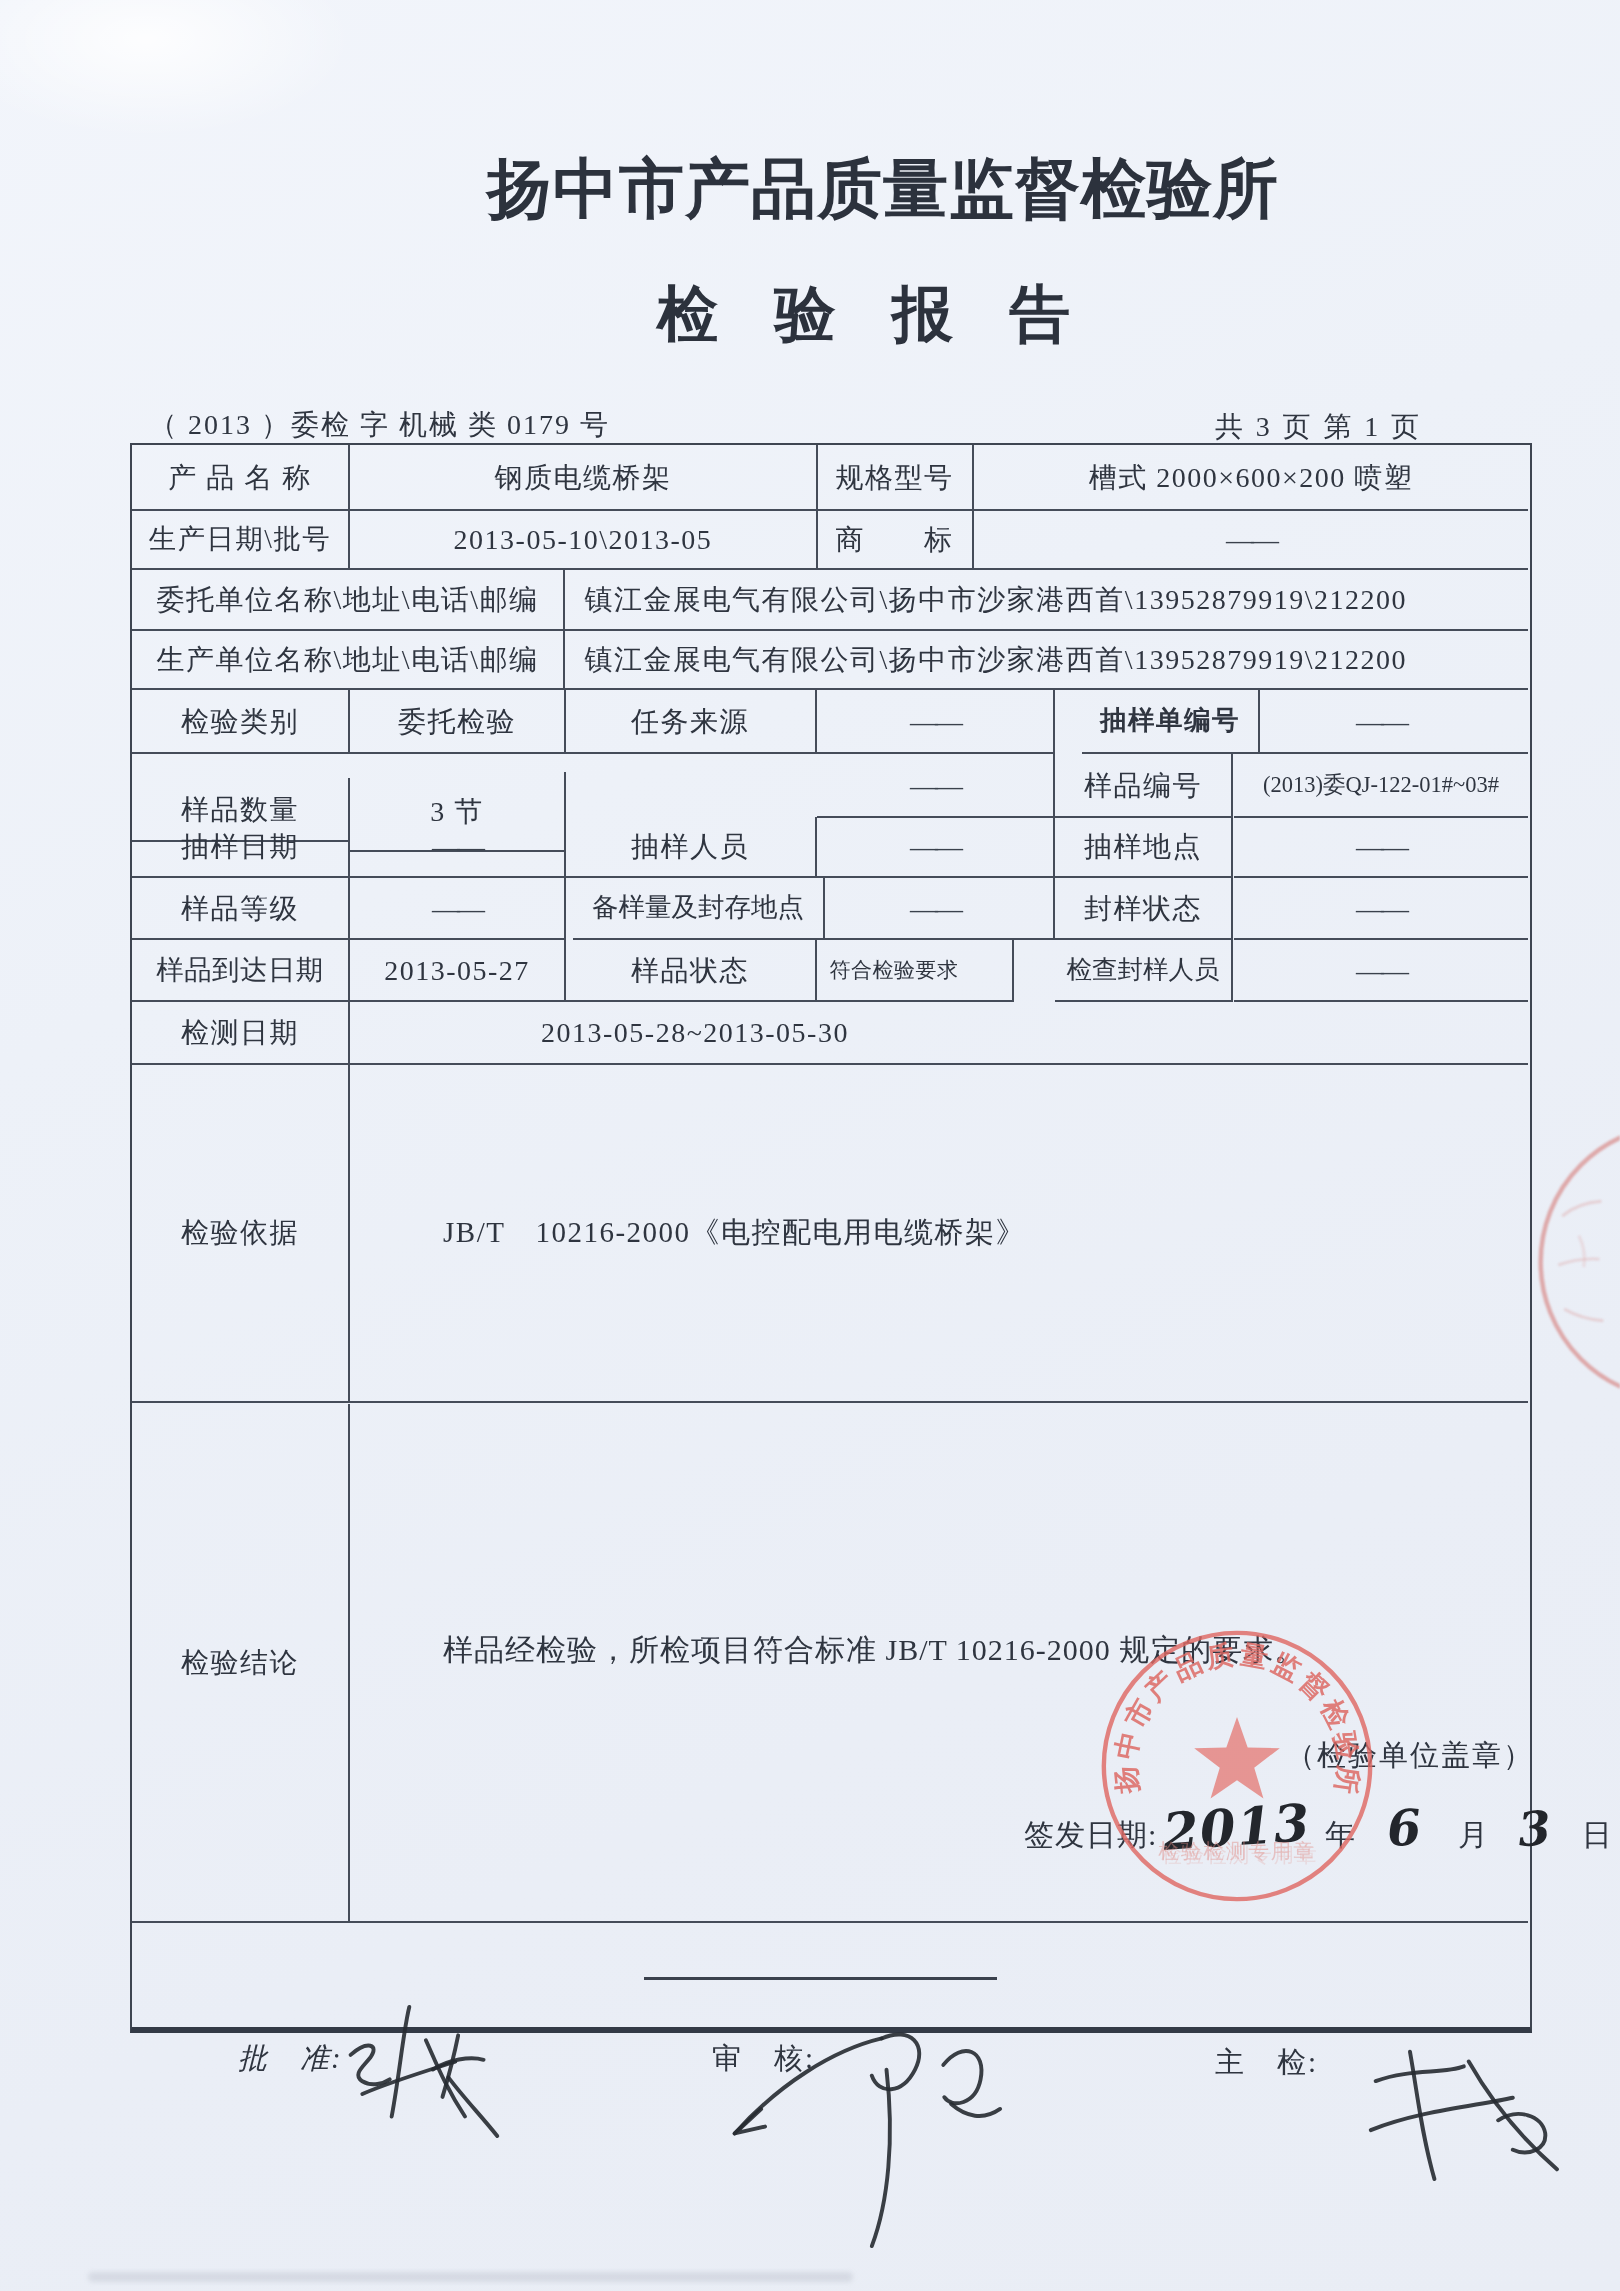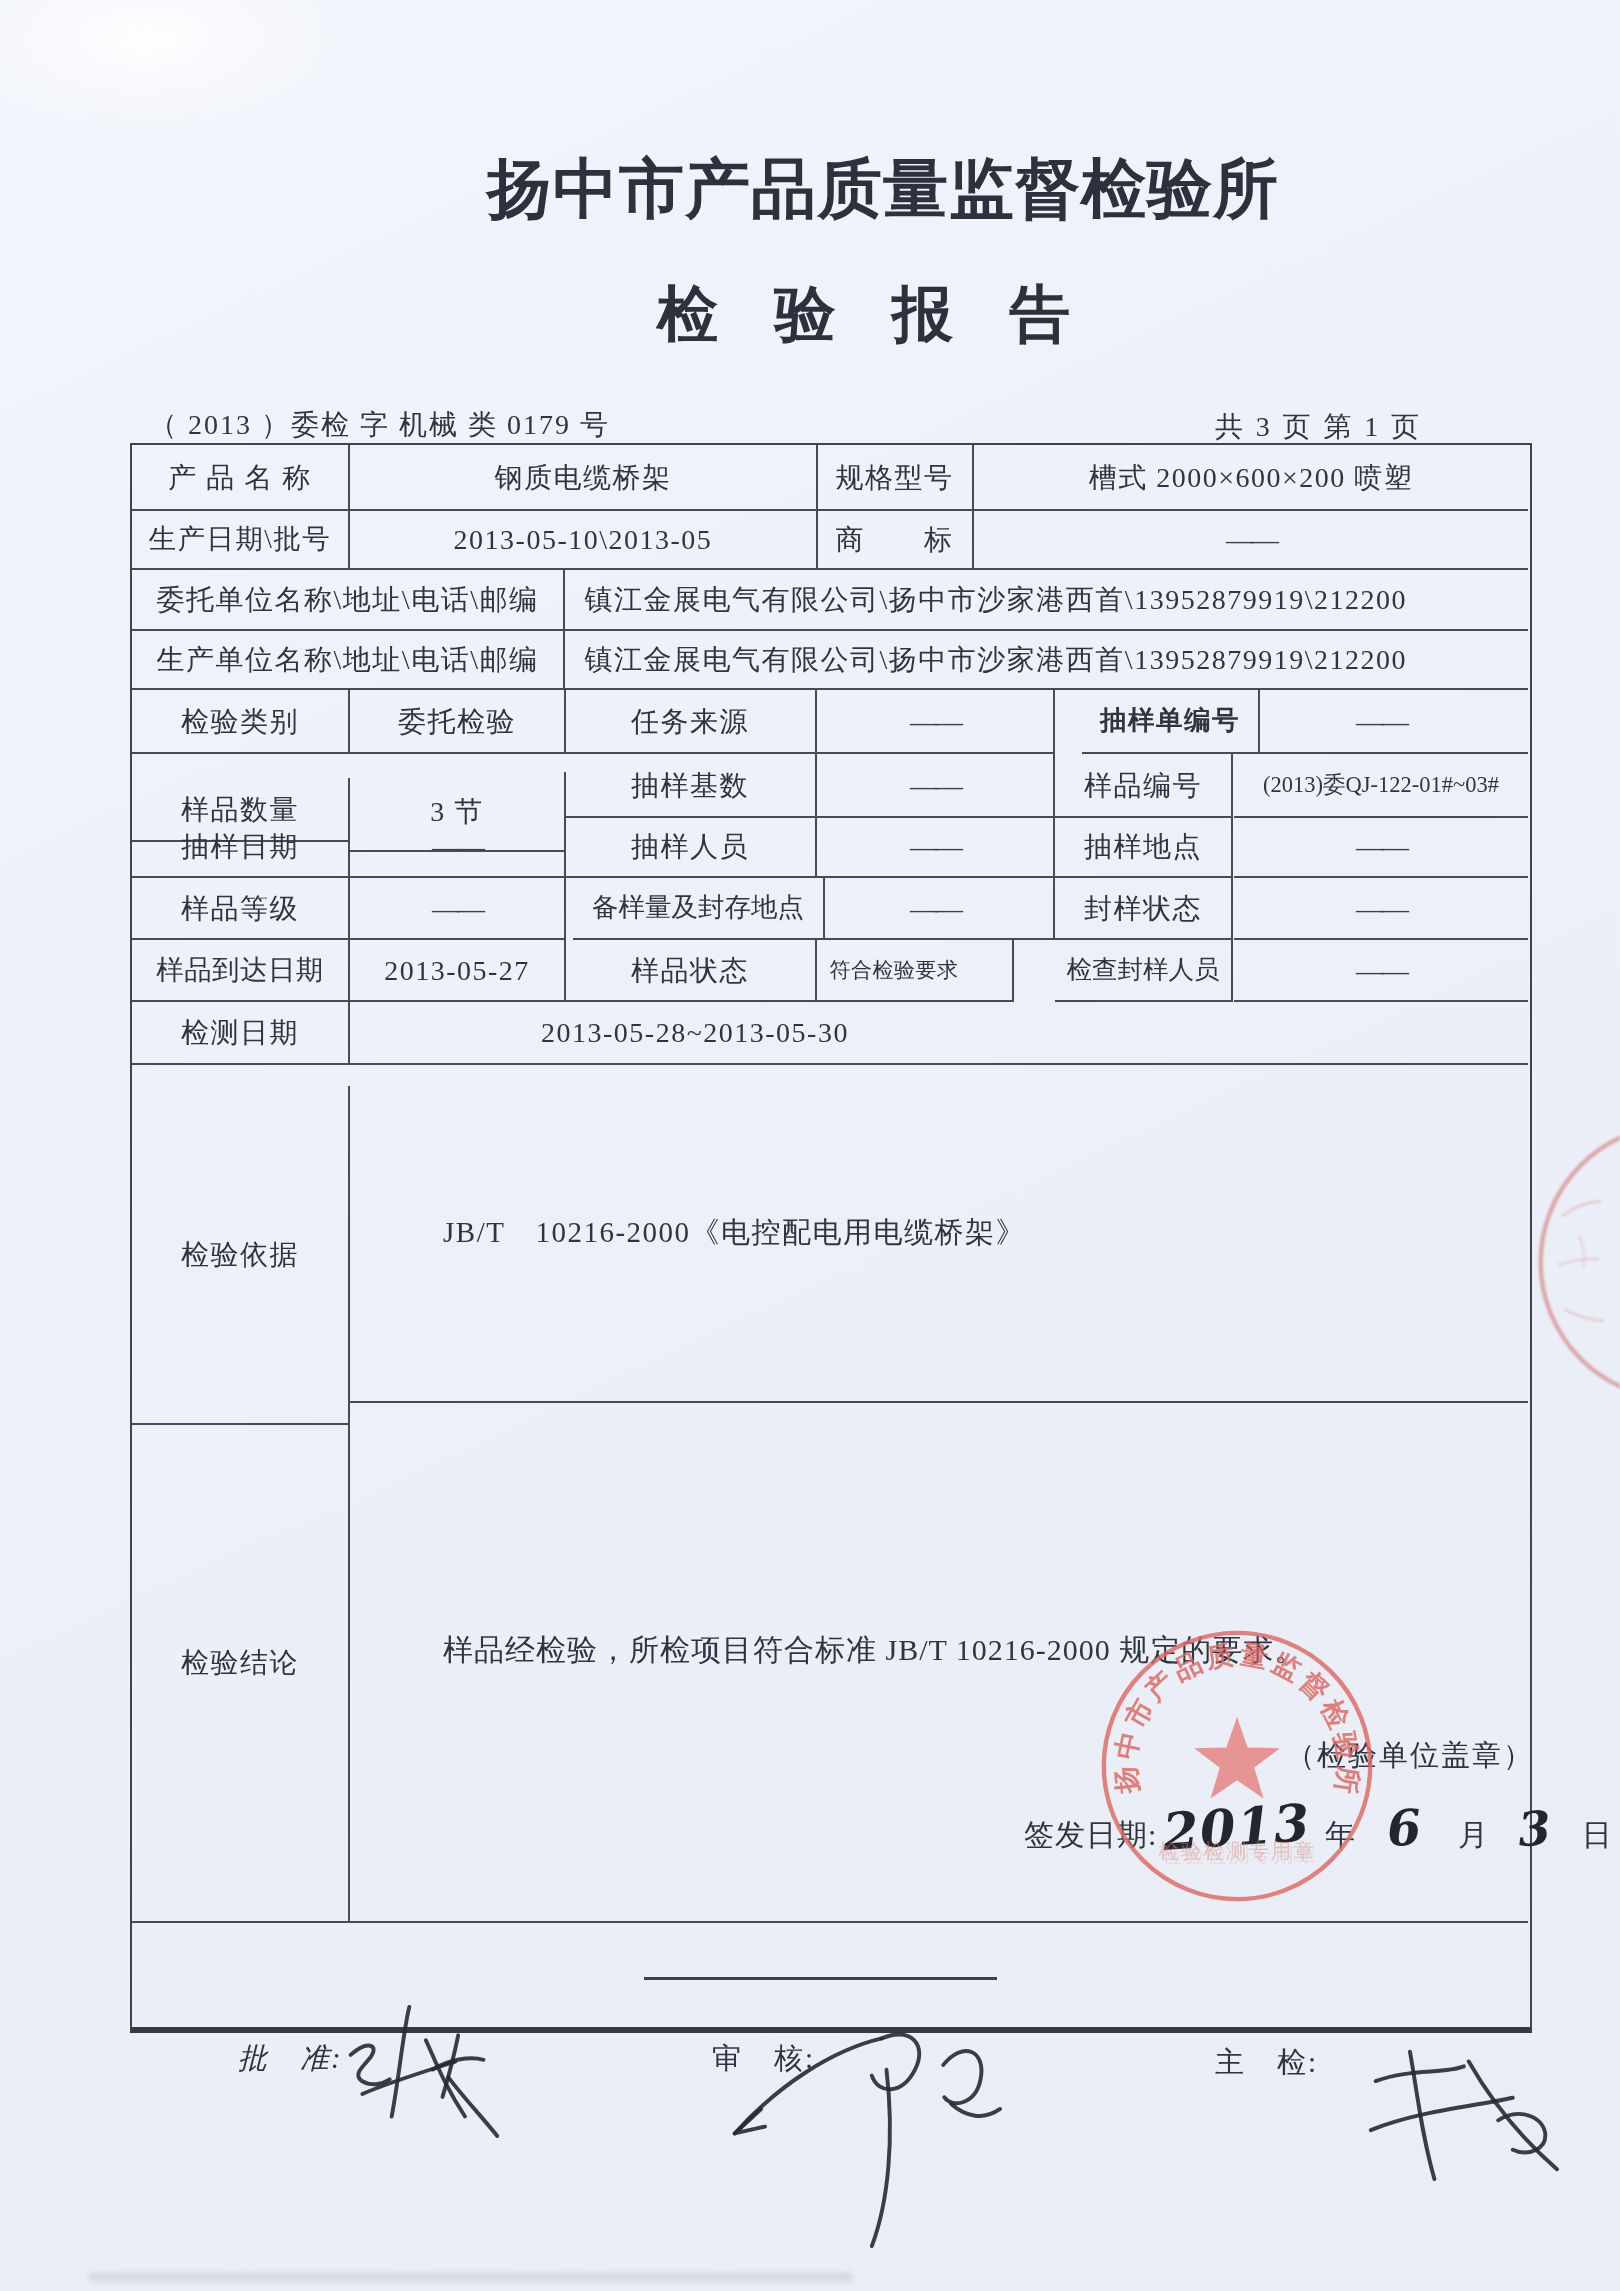--- a/index.html
+++ b/index.html
@@ -97,21 +97,20 @@
 
     <div class="cell" style="left:0;top:245px;width:218px;height:64px;">检验类别</div>
     <div class="cell" style="left:218px;top:245px;width:216px;height:64px;">委托检验</div>
     <div class="cell" style="left:433px;top:245px;width:252px;height:64px;">任务来源</div>
     <div class="cell dash" style="left:685px;top:245px;width:238px;height:64px;">——</div>
     <div class="cell" style="left:950px;top:245px;width:178px;height:64px;font-size:26.5px;font-weight:bold;">抽样单编号</div>
     <div class="cell nbr dash" style="left:1102px;top:245px;width:294px;height:64px;">——</div>
 
     <div class="cell" style="left:0;top:309px;width:218px;height:64px;margin-top:24px;">样品数量</div>
     <div class="cell" style="left:218px;top:327px;width:216px;height:80px;">3 节</div>
-    <div class="cell" style="left:433px;top:309px;width:252px;height:64px;">抽样基数</div>
     <div class="cell dash" style="left:685px;top:309px;width:238px;height:64px;">——</div>
     <div class="cell" style="left:923px;top:309px;width:178px;height:64px;">样品编号</div>
     <div class="cell nbr" style="left:1102px;top:309px;width:294px;height:64px;font-size:22.5px;letter-spacing:0;">(2013)委QJ-122-01#~03#</div>
 
     <div class="cell" style="left:0;top:372px;width:218px;height:61px;">抽样日期</div>
     <div class="cell dash" style="left:218px;top:372px;width:216px;height:61px;">——</div>
     <div class="cell" style="left:433px;top:372px;width:252px;height:61px;">抽样人员</div>
     <div class="cell dash" style="left:685px;top:372px;width:238px;height:61px;">——</div>
     <div class="cell" style="left:923px;top:372px;width:178px;height:61px;">抽样地点</div>
     <div class="cell nbr dash" style="left:1102px;top:372px;width:294px;height:61px;">——</div>
@@ -126,21 +125,21 @@
     <div class="cell" style="left:0;top:495px;width:218px;height:62px;font-size:27.4px;letter-spacing:0.5px;">样品到达日期</div>
     <div class="cell" style="left:218px;top:495px;width:216px;height:62px;">2013-05-27</div>
     <div class="cell" style="left:433px;top:495px;width:252px;height:62px;">样品状态</div>
     <div class="cell" style="left:644px;top:495px;width:238px;height:62px;font-size:21px;letter-spacing:0.5px;">符合检验要求</div>
     <div class="cell" style="left:923px;top:495px;width:178px;height:62px;font-size:25.5px;letter-spacing:0;">检查封样人员</div>
     <div class="cell nbr dash" style="left:1102px;top:495px;width:294px;height:62px;">——</div>
 
     <div class="cell" style="left:0;top:557px;width:218px;height:63px;">检测日期</div>
     <div class="cell nbr left" style="left:218px;top:557px;width:1178px;height:63px;padding-left:191px;">2013-05-28~2013-05-30</div>
 
-    <div class="cell" style="left:0;top:641px;width:218px;height:339px;">检验依据</div>
+    <div class="cell" style="left:0;top:619px;width:218px;height:339px;">检验依据</div>
     <div class="cell nbr left" style="left:218px;top:619px;width:1178px;height:339px;padding-left:93px;font-size:29px;">JB/T　10216-2000《电控配电用电缆桥架》</div>
 
     <div class="cell" style="left:0;top:959px;width:218px;height:519px;">检验结论</div>
     <div class="cell nbr concl-wrap" style="left:218px;top:959px;width:1178px;height:519px;padding-left:27px;">
       <div class="concl-text">样品经检验，所检项目符合标准 JB/T 10216-2000 规定的要求。</div>
       <div class="stamp-note">（检验单位盖章）</div>
       <div class="issue-line">
         <span class="lbl">签发日期:</span>
         <span class="hand hw-year">2013</span>
         <span class="unit">年</span>

